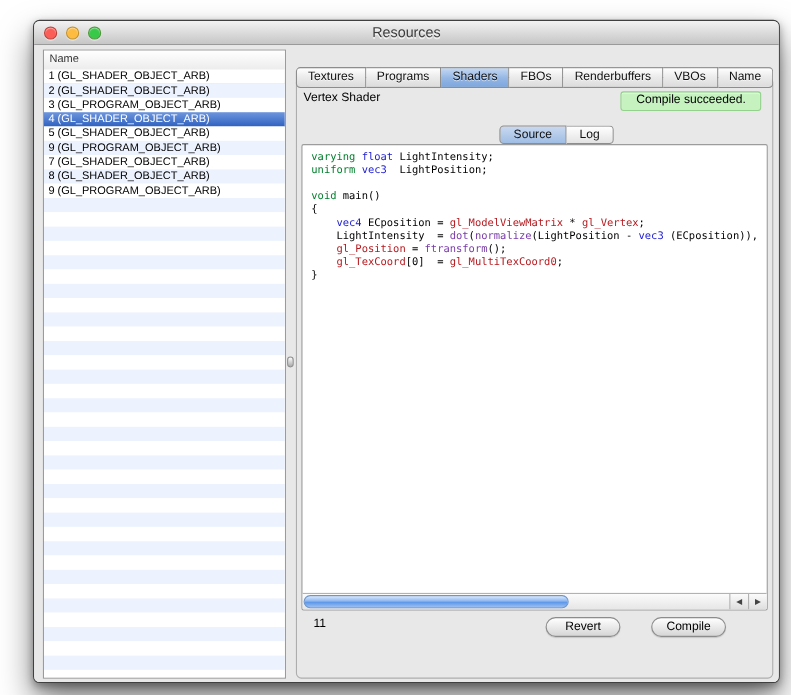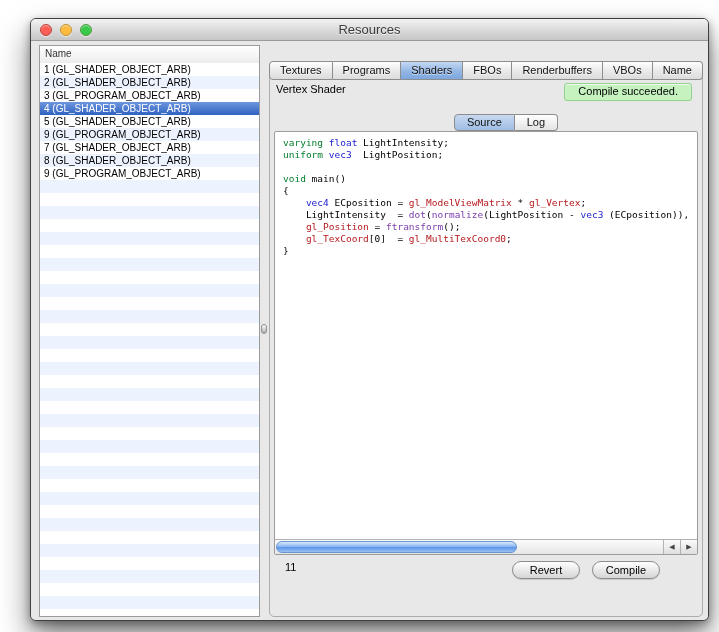--- a/index.html
+++ b/index.html
@@ -116,21 +116,21 @@
     border-left:1px solid #b2b2b2; font-size:7px; color:#444;
     background:linear-gradient(180deg,#fbfbfb,#dedede);
   }
 
   
   .panel-footer {
     position:absolute; left:12px; right:42px; top:490px; height:22px;
     display:flex; justify-content:space-between; 
   }
   .count { font-size:11px; color:#000; padding-left:3px; }
-  .btns { display:flex; gap:12px; }
+  .btns { display:flex; gap:28px; }
   .aqua-btn {
     width:68px; height:18px; border-radius:9px; font-size:11px; color:#000;
     font-family:"Liberation Sans", sans-serif;
     background:linear-gradient(180deg,#ffffff 0%,#ececec 45%,#d6d6d6 100%);
     border:1px solid #8c8c8c; box-shadow:0 1px 1px rgba(0,0,0,0.15);
   }
 </style>
 <style>.c-kw{color:#007f2c}.c-ty{color:#1b1bd1}.c-bi{color:#b5191e}.c-fn{color:#7a3bab}.c-pl{color:#000000}.row.alt{background:#edf3fe}.row.sel{background:linear-gradient(180deg,#6e96dd,#2f62c0);color:#fff}.status-badge{background:#c6f2c0;border:1px solid #94d18d}.light-close{background:#fa5e57}.light-min{background:#fdbb40}.light-zoom{background:#39c949}</style></head>
 <body>
 

